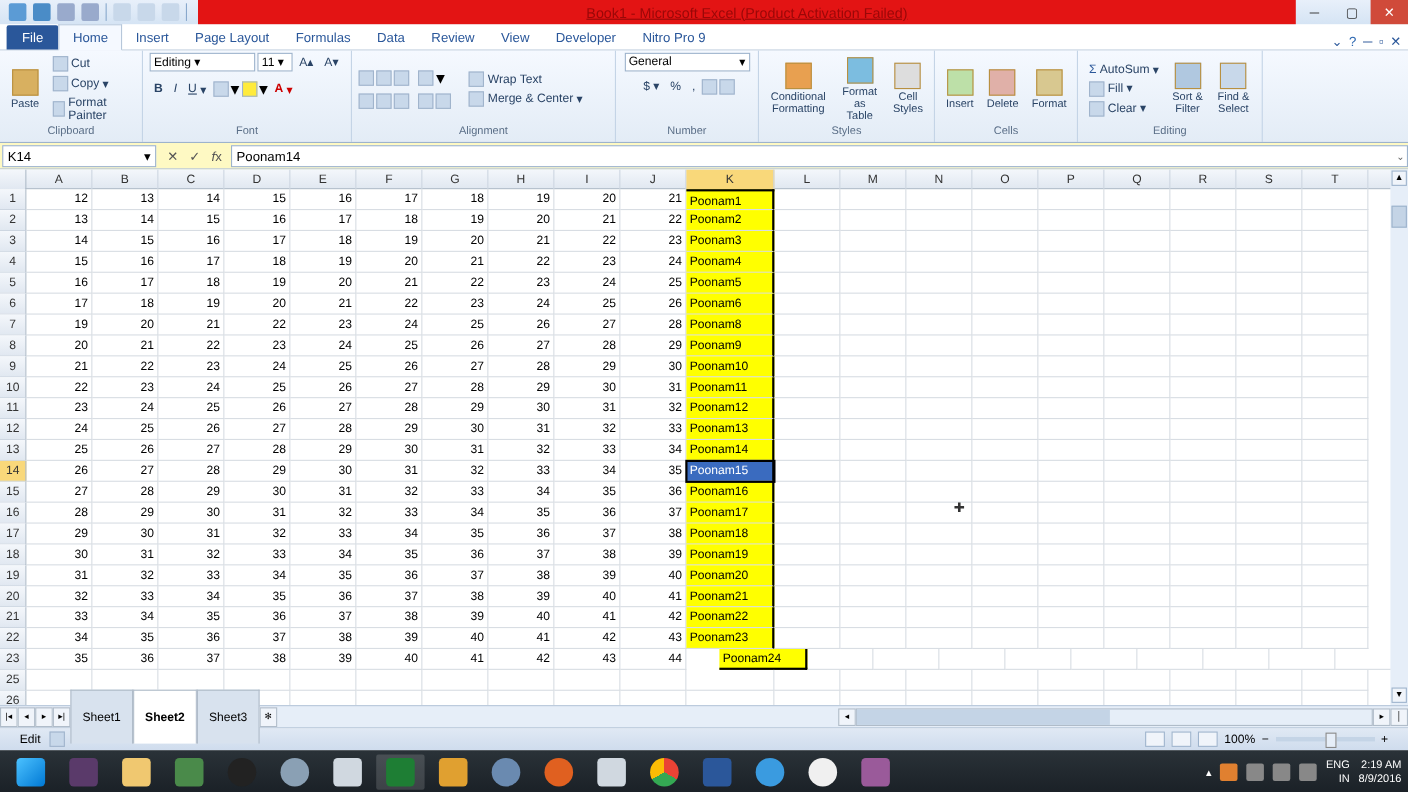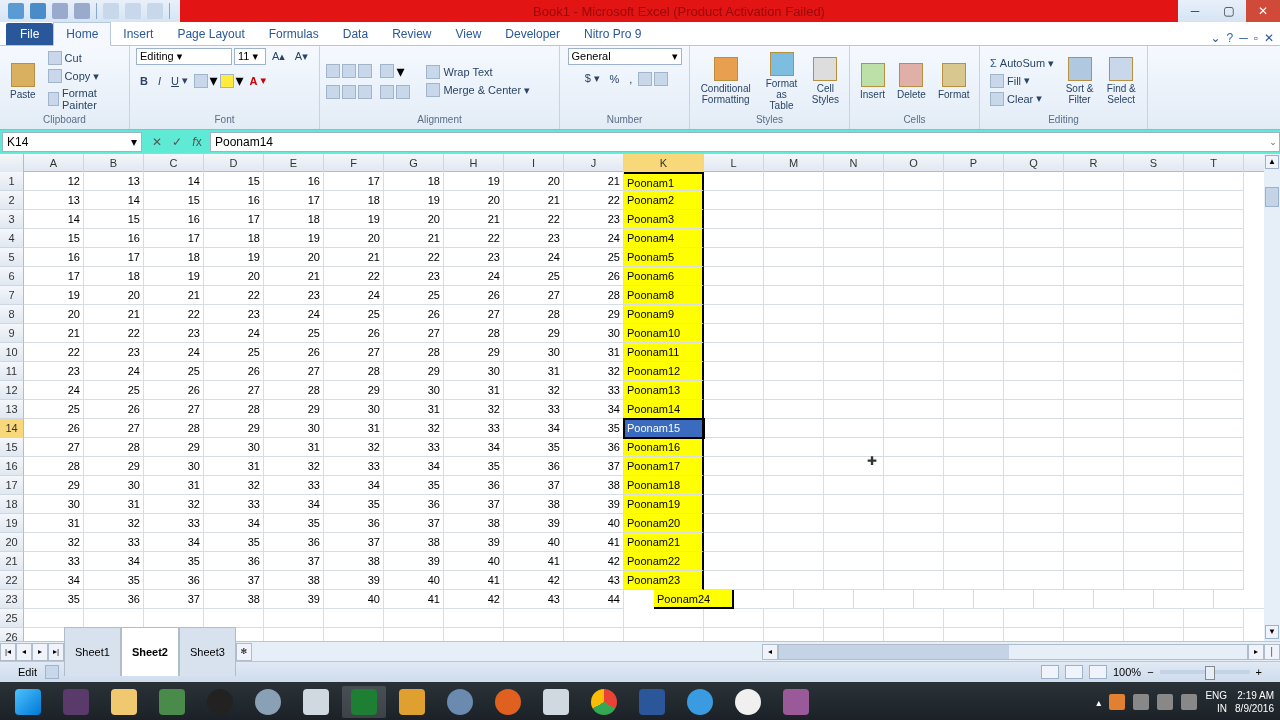--- a/index.html
+++ b/index.html
@@ -1,20 +1,20 @@
 <!DOCTYPE html>
 <html><head>
 <meta charset="utf-8">
 <style>
 * { margin:0; padding:0; box-sizing:border-box; font-family:'Segoe UI',Tahoma,sans-serif; }
 body { background:#fff; overflow:hidden; width:1280px; height:720px; position:relative; }
 
 
 .titlebar { height:22px; background:linear-gradient(#e8f0fa,#d5e4f4); display:flex; align-items:center; position:relative; }
-.titlebar .redband { position:absolute; left:180px; right:102px; top:0; bottom:0; background:#e31414; display:flex; align-items:center; justify-content:center; color:#9a0808; font-size:13px; }
+.titlebar .redband { position:absolute; left:180px; right:102px; top:0; bottom:0; background:#e31414; display:flex; align-items:center; justify-content:center; color:#9a0808; font-size:13px;text-decoration:underline; }
 .qat { display:flex; gap:6px; padding-left:8px; align-items:center; z-index:2;}
 .qat-icon { width:16px; height:16px; background:#7aa6d8; border-radius:2px; }
 .qat-sep { width:1px; height:16px; background:#88a8cc; }
 .winbtns { position:absolute; right:0; top:0; display:flex; z-index:3;}
 .winbtn { width:34px; height:22px; display:flex; align-items:center; justify-content:center; font-size:12px; color:#333; }
 .winbtn.close { background:#d04a3a; color:#fff; }
 
 
 .tabs { height:24px; display:flex; align-items:flex-end; border-bottom:1px solid #b7c7da; padding-left:6px; }
 .filetab { background:#217346; color:#fff; font-size:12px; padding:4px 14px; border-radius:2px 2px 0 0; }
@@ -32,21 +32,21 @@
 .col { display:flex; flex-direction:column; gap:2px; }
 .row { display:flex; gap:2px; align-items:center;}
 .bigbtn { display:flex; flex-direction:column; align-items:center; justify-content:center; gap:2px; padding:2px 4px; }
 .bigbtn .ic { width:24px; height:24px; background:#d8b060; border:1px solid #b89040; }
 .bigbtn .lbl { font-size:10px; color:#2a4466; text-align:center; line-height:11px;}
 .smbtn { font-size:11px; color:#2a4466; padding:1px 4px; display:flex; align-items:center; gap:3px;}
 .smic { width:14px; height:14px; background:#c8d8ea; border:1px solid #a0b4cc; display:inline-block;}
 .input { background:#fff; border:1px solid #9db3cc; font-size:11px; padding:1px 3px; }
 
 
-.fbar { height:24px; border-bottom:1px solid #b7c7da; display:flex; align-items:center; background:#5eead4; position:relative;}
+.fbar { height:24px; border-bottom:1px solid #b7c7da; display:flex; align-items:center; background:#fef9c3; position:relative;}
 .namebox { width:140px; height:20px; background:#fff; border:1px solid #9db3cc; margin:0 2px; display:flex; align-items:center; justify-content:space-between; padding:0 4px; font-size:12px;}
 .fbtns { display:flex; gap:2px; padding:0 4px;}
 .fbtn { width:18px; height:18px; display:flex; align-items:center; justify-content:center; font-size:12px; color:#555;}
 .formula { flex:1; background:#fff; border:1px solid #9db3cc; height:20px; padding:1px 4px; font-size:12px; display:flex; align-items:center;}
 .vbar { position:absolute; right:2px; top:2px; width:10px; height:20px; display:flex; align-items:center; justify-content:center; font-size:9px; color:#666;}
 
 
 .grid { position:relative; }
 .colhdr-row { display:flex; height:18px; background:linear-gradient(#f4f7fb,#e1e8f1); border-bottom:1px solid #b0bcc9;}
 .rowhdr-cell { width:24px; height:18px; border-right:1px solid #b0bcc9; background:linear-gradient(#f4f7fb,#e1e8f1);}

